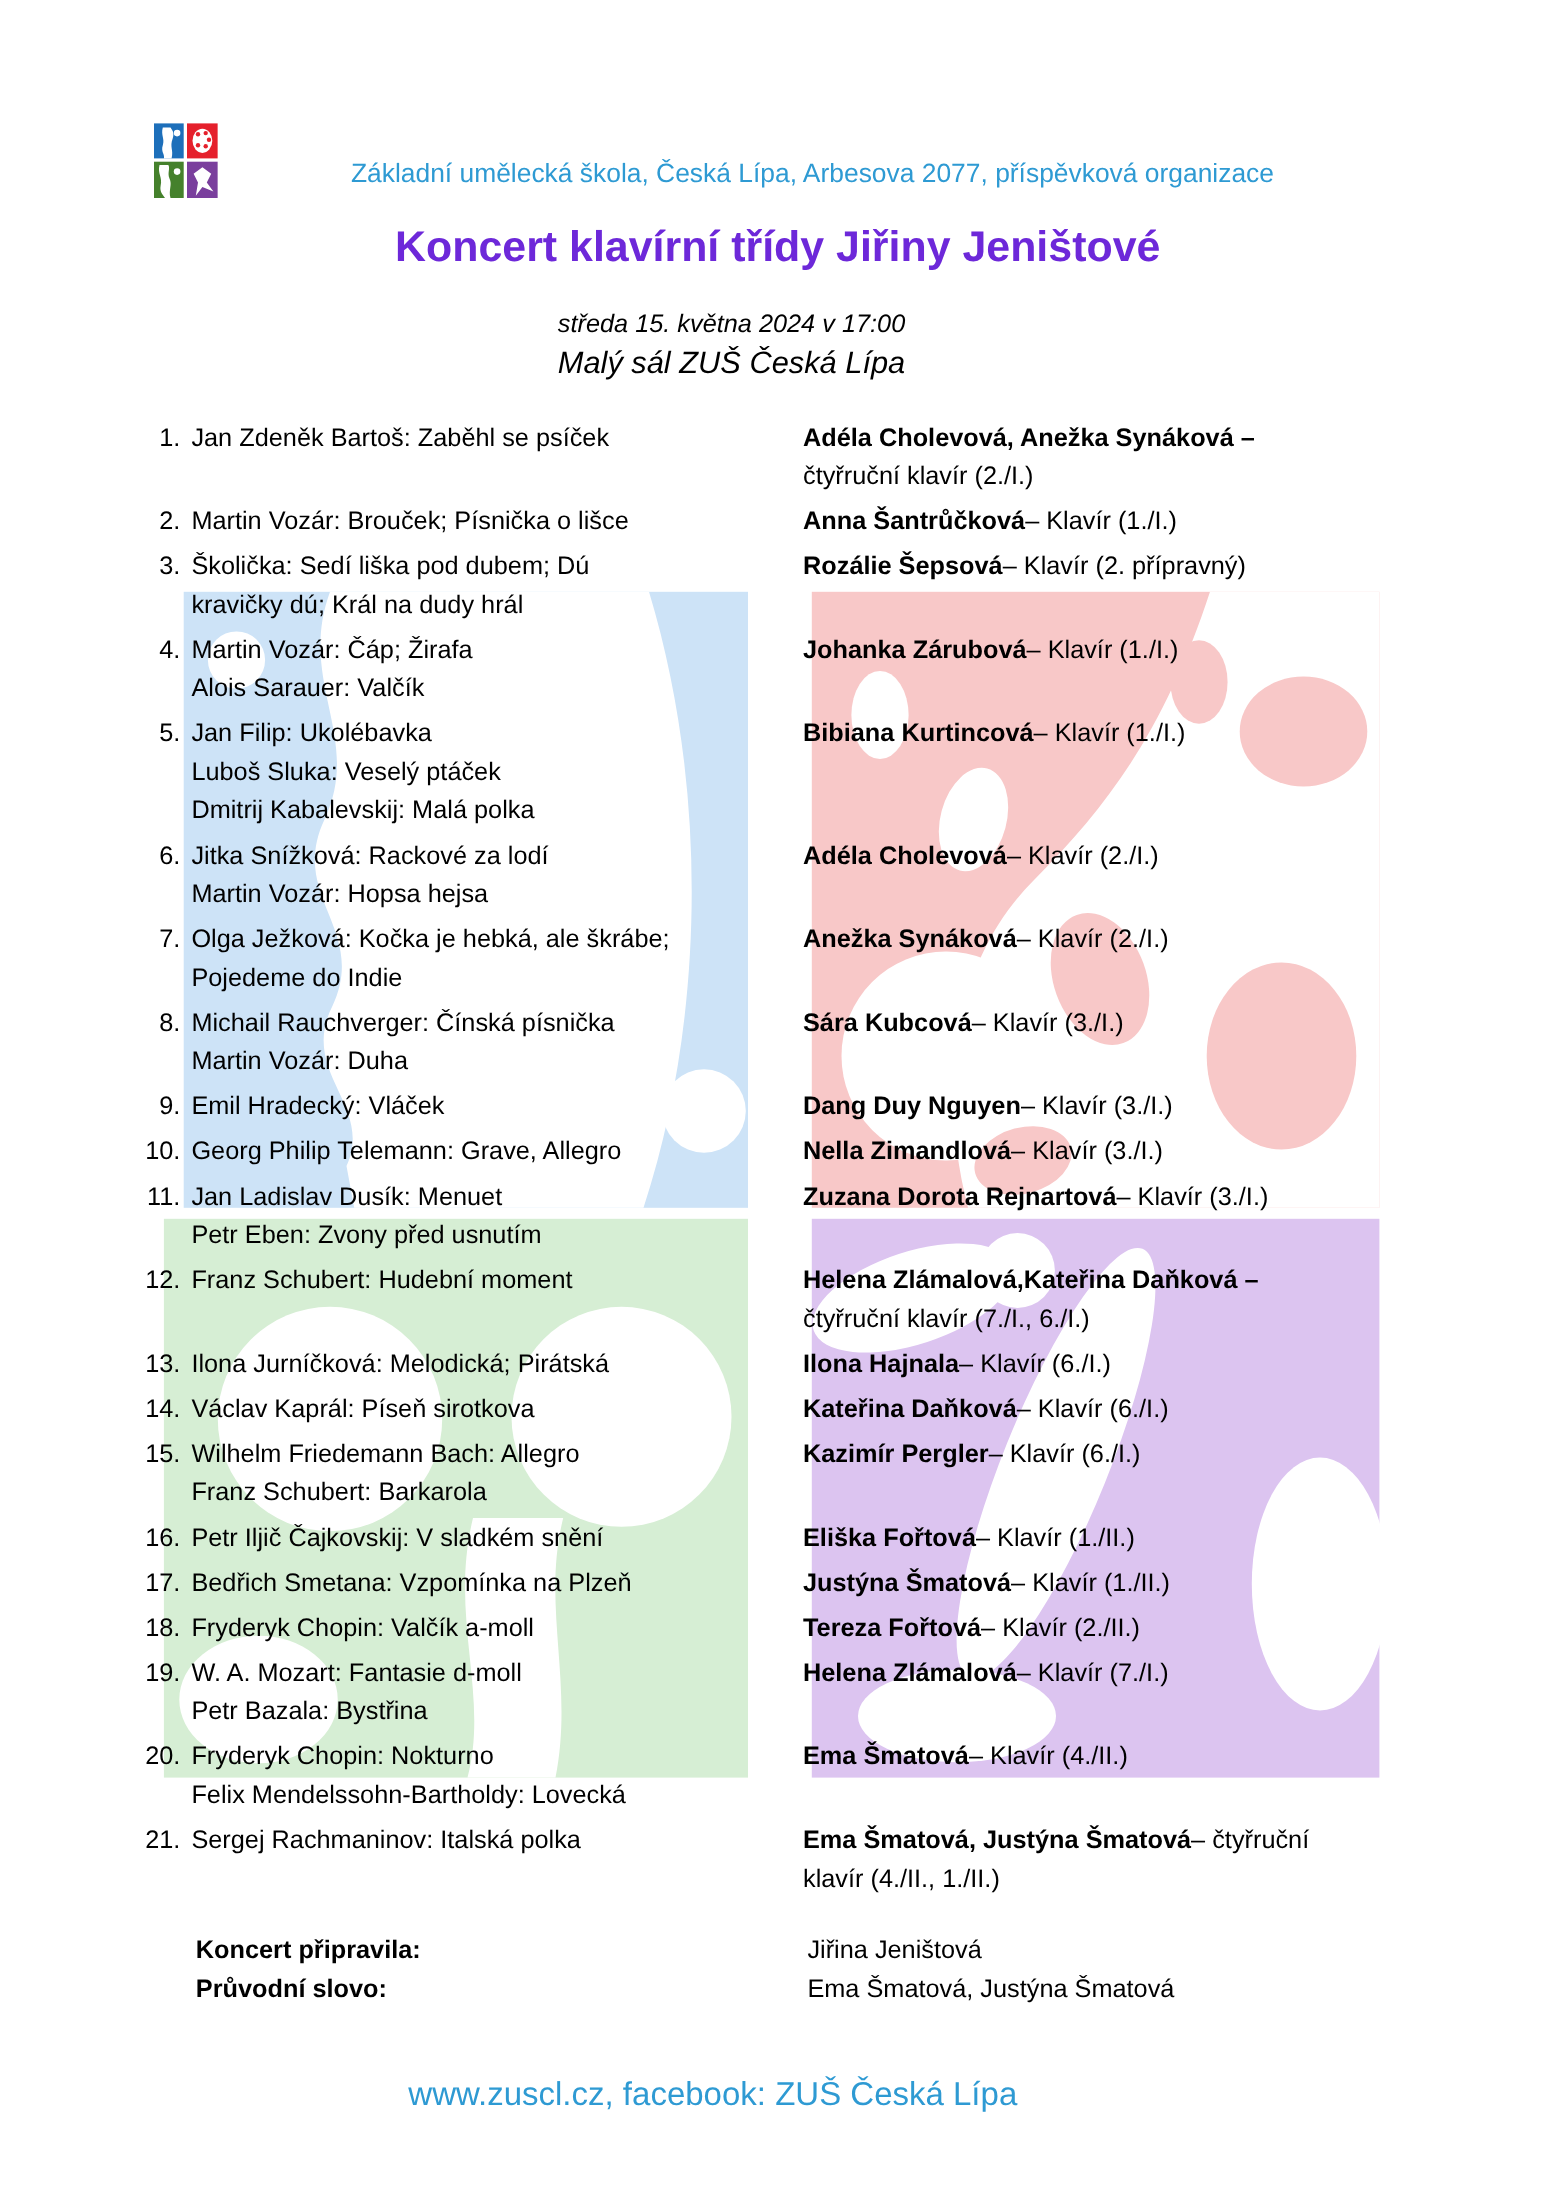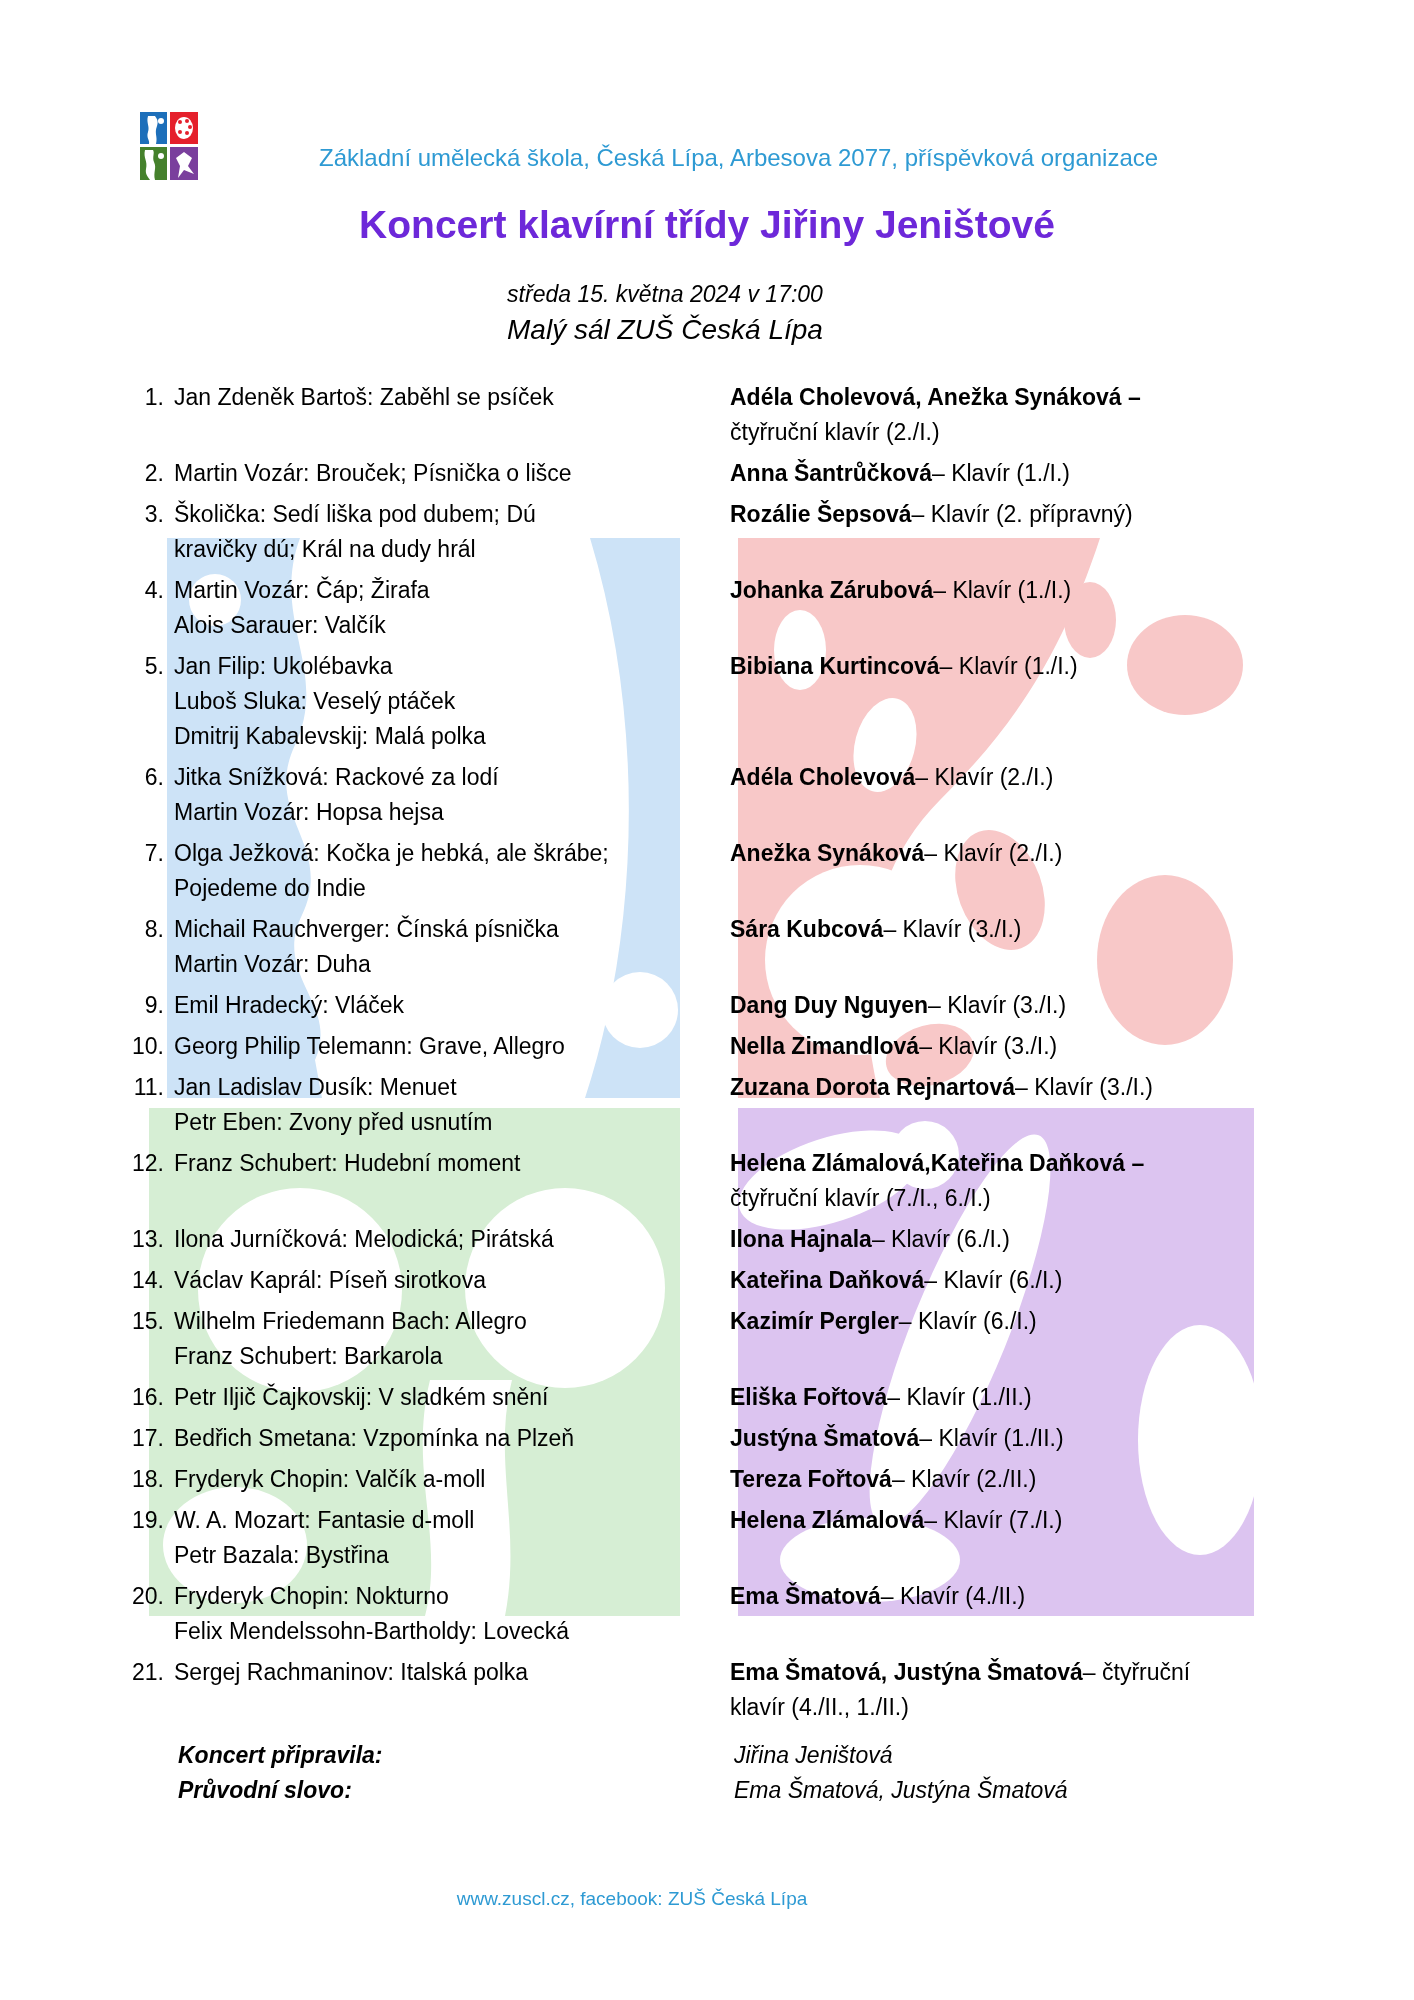--- a/index.html
+++ b/index.html
@@ -17,26 +17,26 @@
         font-size:23px;font-style:italic;}
   .venue{position:absolute;left:0;top:314px;width:1330px;text-align:center;
          font-size:28px;font-style:italic;}
   .list{position:absolute;left:130px;top:380px;width:1160px;}
   .row{display:flex;margin-bottom:6px;line-height:35px;font-size:23px;}
   .n{width:34px;text-align:right;flex:none;}
   .pieces{width:556px;margin-left:10px;flex:none;}
   .rightcell{width:520px;flex:none;}
   .perf{font-weight:bold;margin-right:0;}
   .brk .det{display:block;margin-left:0;}
-  .credits{margin-top:13px;font-style:italic;}
+  .credits{margin-top:30px;}
   .crow{display:flex;line-height:35px;font-size:23px;}
   .clabel{margin-left:48px;width:556px;font-weight:bold;flex:none;}
   .cval{flex:none;}
   .footer{position:absolute;left:0;top:1888px;width:1264px;text-align:center;
-          font-size:19px;color:#2e9ad3;}
+          font-size:30px;color:#2e9ad3;padding-left:16px;}
 </style>
 </head>
 <body>
 
 <div id="doc">
 
   <svg class="bg-art" viewBox="0 0 1414 2000" aria-hidden="true">
     <g>
       <rect x="167" y="538" width="513" height="560" fill="#cde3f7"></rect>
       <path fill="#ffffff" d="M300,538 C270,620 330,670 295,745 C262,815 335,845 302,915 C272,975 340,1005 315,1060 L322,1098 L585,1098 C640,930 645,720 590,538 Z"></path>

